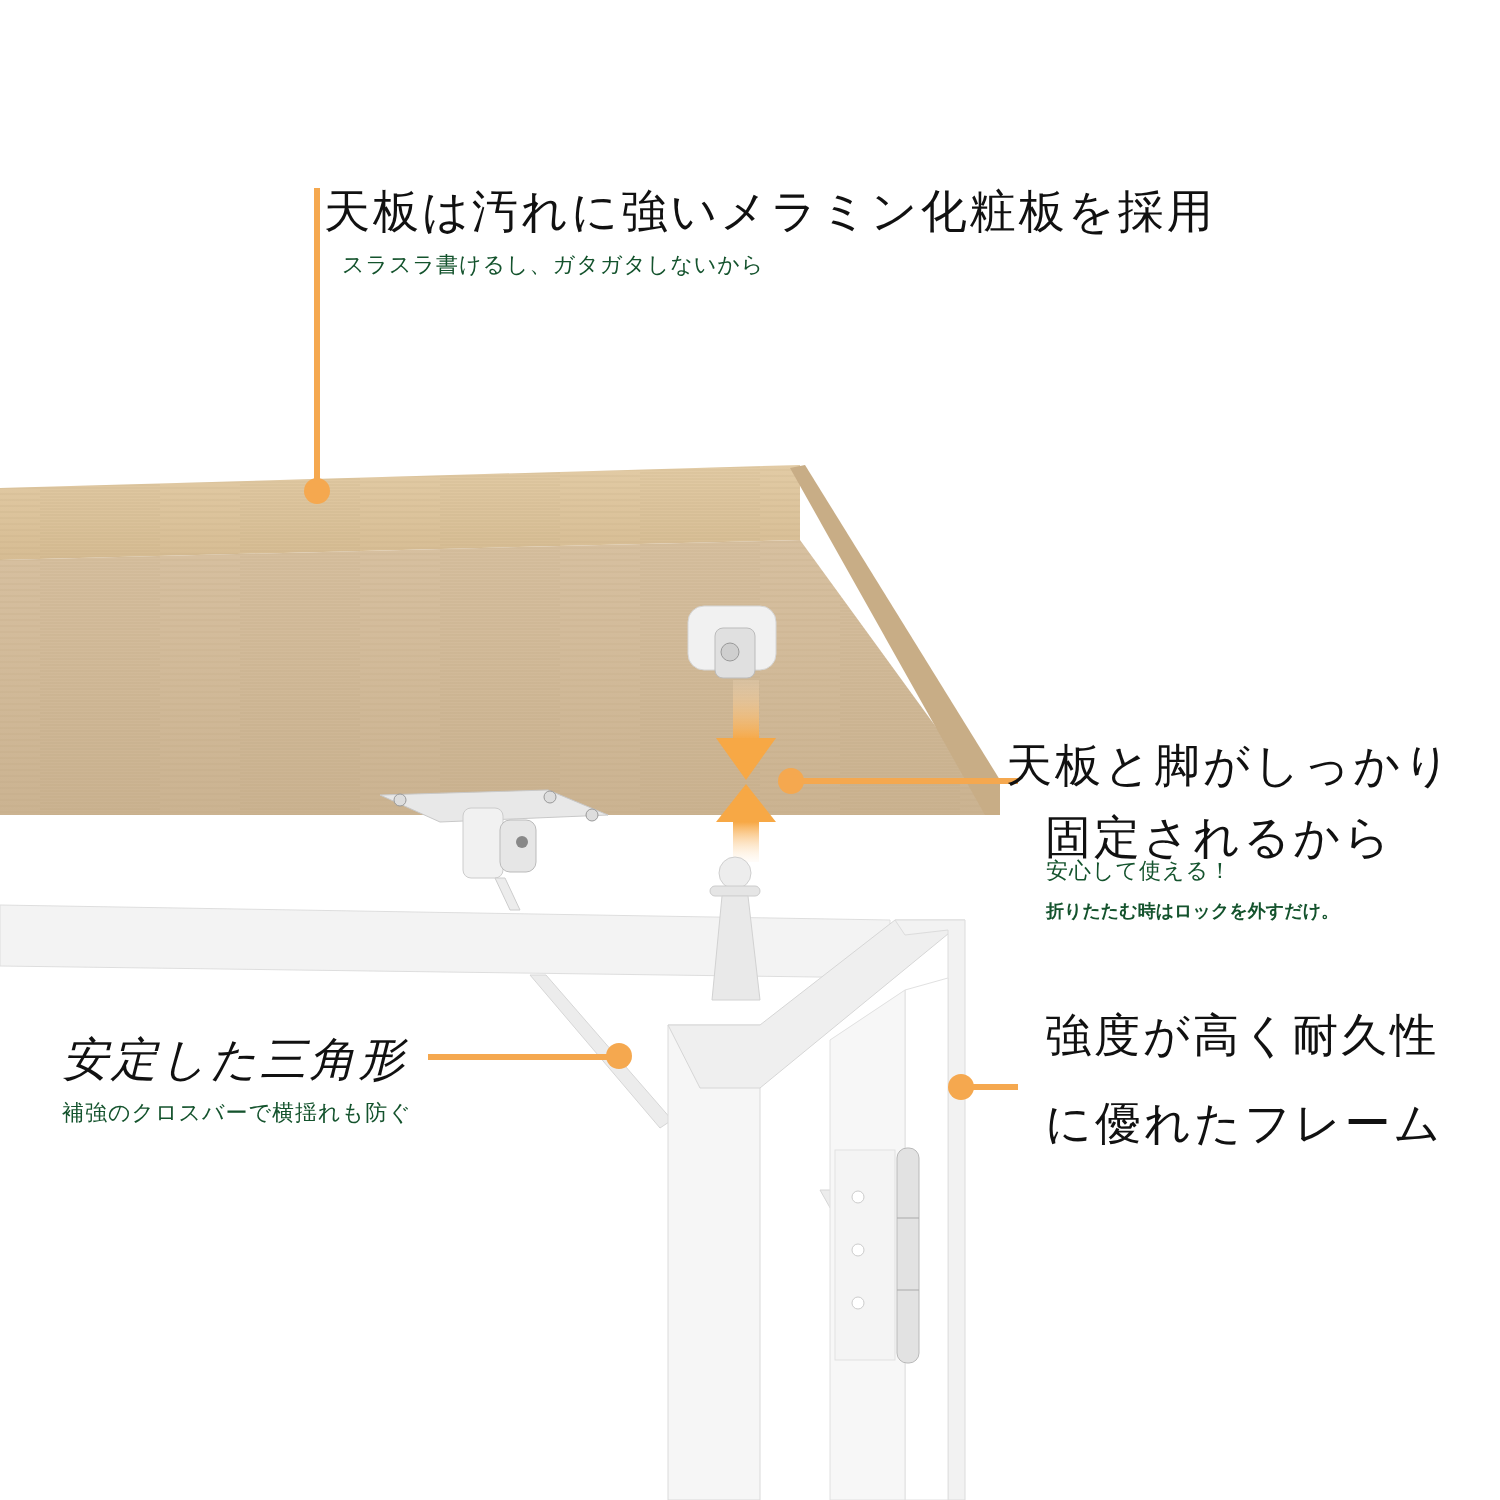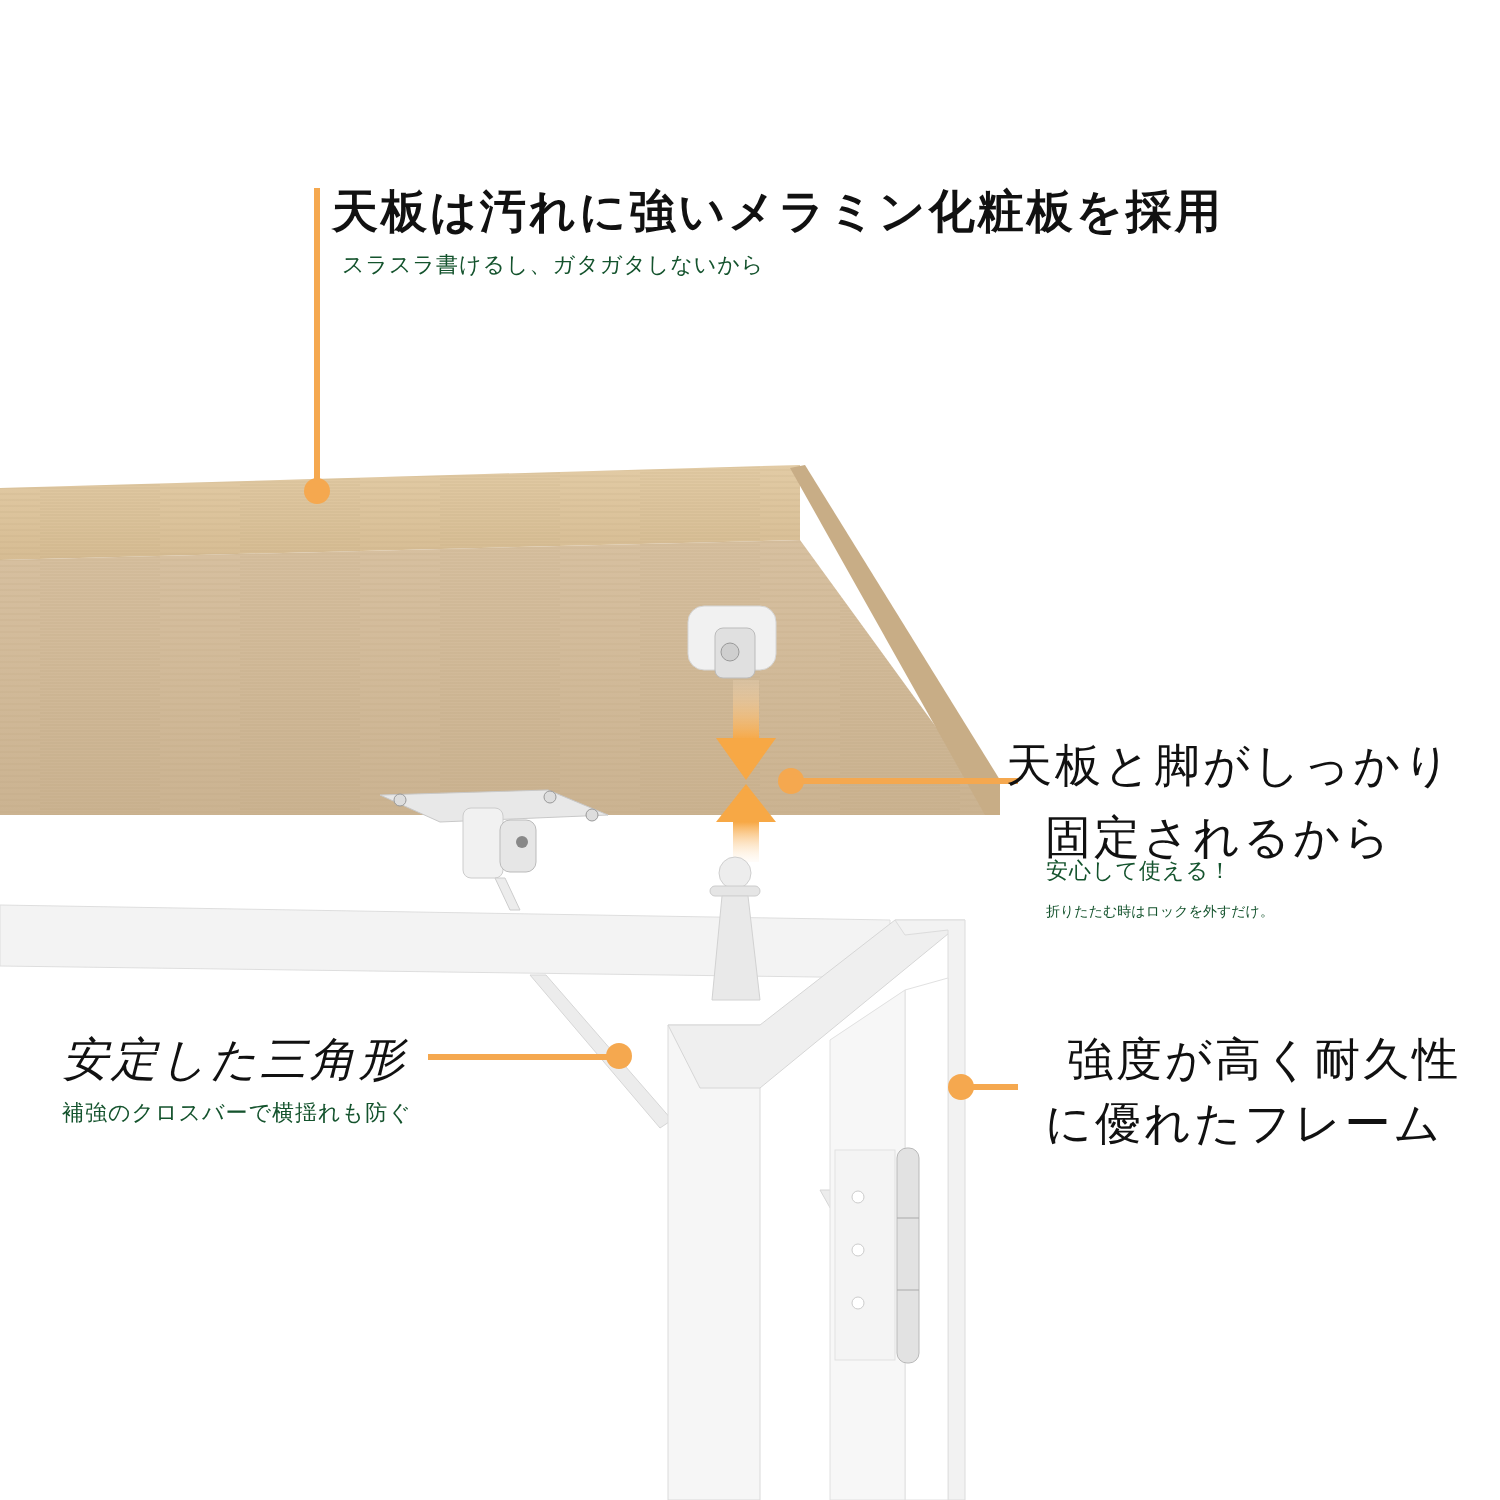--- a/index.html
+++ b/index.html
@@ -85,31 +85,31 @@
   <circle cx="858" cy="1197" r="6" fill="#fff" stroke="#ccc"></circle>
   <circle cx="858" cy="1250" r="6" fill="#fff" stroke="#ccc"></circle>
   <circle cx="858" cy="1303" r="6" fill="#fff" stroke="#ccc"></circle>
   <rect x="897" y="1148" width="22" height="215" rx="10" fill="#e2e2e2" stroke="#b9b9b9"></rect>
   <line x1="897" y1="1218" x2="919" y2="1218" stroke="#aaa"></line>
   <line x1="897" y1="1290" x2="919" y2="1290" stroke="#aaa"></line>
 </svg>
 
 <div class="line" style="left:314px; top:188px; width:6px; height:302px;"></div>
 <div class="dot" style="left:304px; top:478px;"></div>
-<div class="abs title" style="left:332px; top:180px;font-weight:bold;">天板は汚れに強いメラミン化粧板を採用</div>
+<div class="abs title" style="left:324px; top:180px;">天板は汚れに強いメラミン化粧板を採用</div>
 <div class="abs sub" style="left:342px; top:246px;">スラスラ書けるし、ガタガタしないから</div>
 
 <div class="dot" style="left:778px; top:768px;"></div>
 <div class="line" style="left:790px; top:778px; width:228px; height:6px;"></div>
 <div class="abs title" style="left:1006px; top:734px;">天板と脚がしっかり</div>
 <div class="abs title" style="left:1045px; top:784px;margin-top:22px;">固定されるから</div>
 <div class="abs sub" style="left:1046px; top:852px;">安心して使える！</div>
-<div class="abs sub" style="left:1046px; top:892px; font-size:14px; letter-spacing:0px;">折りたたむ時はロックを外すだけ。</div>
+<div class="abs sub" style="left:1046px; top:892px; font-size:18px; letter-spacing:0px;font-weight:bold;">折りたたむ時はロックを外すだけ。</div>
 
 <div class="abs title" style="left:62px; top:1028px;font-style:italic;">安定した三角形</div>
 <div class="line" style="left:428px; top:1054px; width:190px; height:6px;"></div>
 <div class="dot" style="left:606px; top:1043px;"></div>
 <div class="abs sub" style="left:62px; top:1094px;text-align:right;">補強のクロスバーで横揺れも防ぐ</div>
 
 <div class="dot" style="left:948px; top:1074px;"></div>
 <div class="line" style="left:960px; top:1084px; width:58px; height:6px;"></div>
-<div class="abs title" style="left:1045px; top:1028px;margin-left:22px;">強度が高く耐久性</div>
+<div class="abs title" style="left:1045px; top:1004px;">強度が高く耐久性</div>
 <div class="abs title" style="left:1045px; top:1092px;">に優れたフレーム</div>
 
 </body></html>

